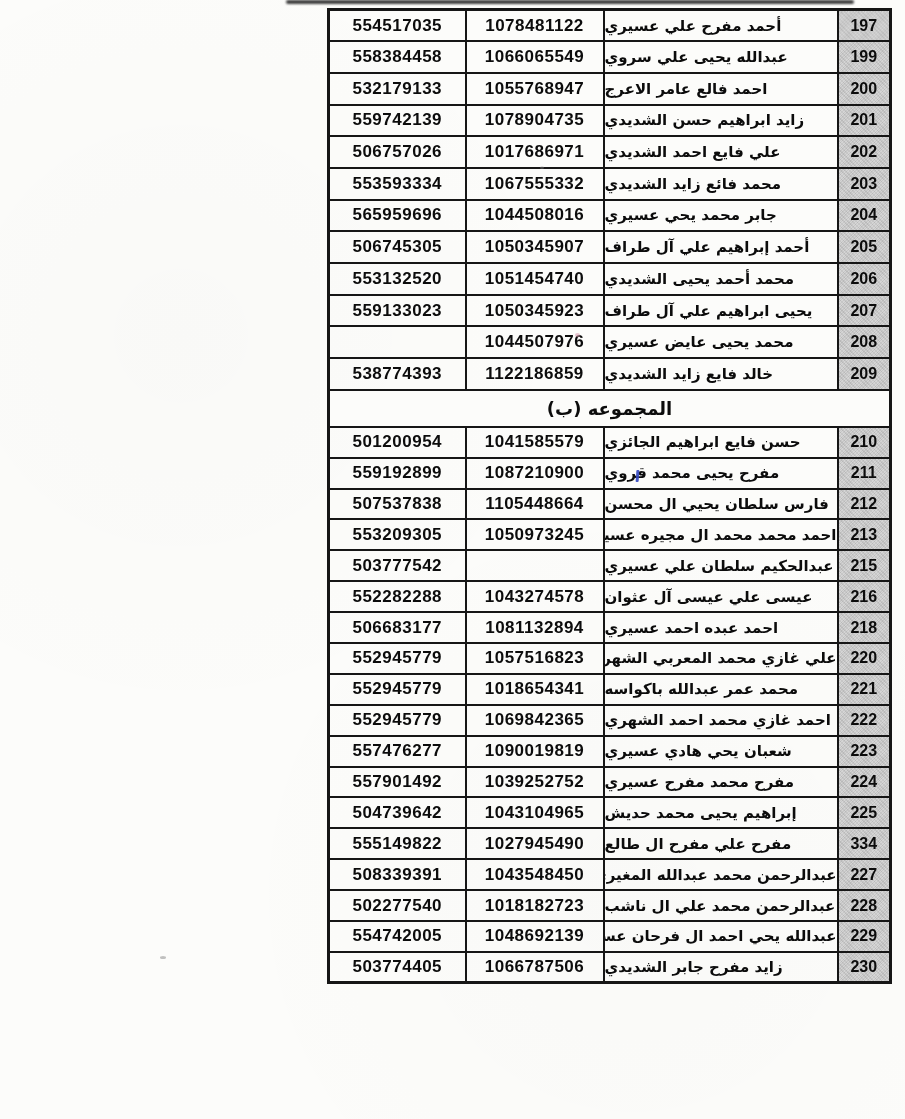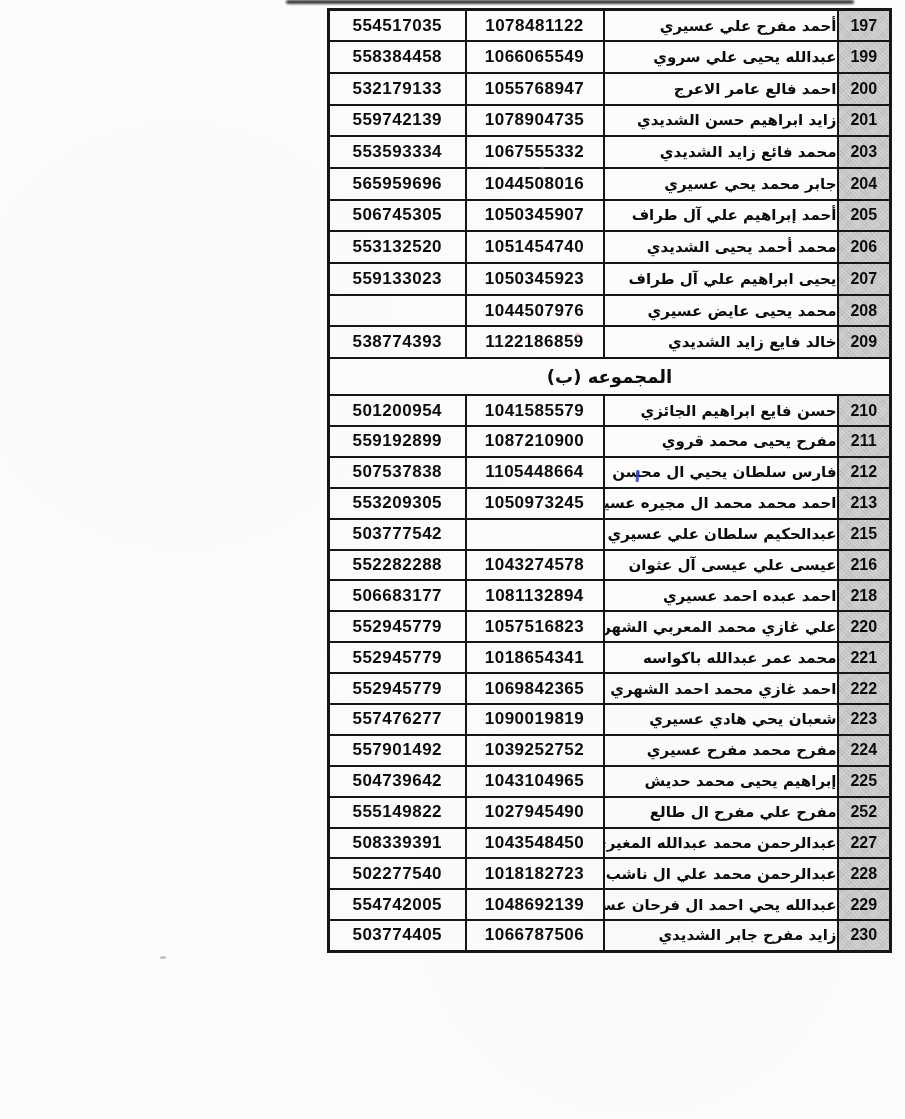--- a/index.html
+++ b/index.html
@@ -74,21 +74,21 @@
   tbody.sec-b td { height: 30.9px; }
   td.phone-cell, td.id-cell {
     font-family: "Liberation Sans", sans-serif;
     font-weight: 700;
     font-size: 17px;
     text-align: center;
     letter-spacing: 0.5px;
   }
   td.name-cell {
     direction: rtl;
-    text-align: right;
+    text-align: left;
     padding-right: 4px;
     font-weight: 700;
     font-size: 15px;
   }
   td.index-cell {
     font-family: "Liberation Sans", sans-serif;
     font-weight: 700;
     font-size: 16px;
     text-align: center;
     background-color: #c7c7c7;
@@ -139,20 +139,26 @@
     <td class="name-cell">احمد فالع عامر الاعرج</td>
     <td class="index-cell">200</td>
   </tr>
         <tr>
     <td class="phone-cell">559742139</td>
     <td class="id-cell">1078904735</td>
     <td class="name-cell">زايد ابراهيم حسن الشديدي</td>
     <td class="index-cell">201</td>
   </tr>
         <tr>
+    <td class="phone-cell">506757026</td>
+    <td class="id-cell">1017686971</td>
+    <td class="name-cell">علي فايع احمد الشديدي</td>
+    <td class="index-cell">202</td>
+  </tr>
+        <tr>
     <td class="phone-cell">553593334</td>
     <td class="id-cell">1067555332</td>
     <td class="name-cell">محمد فائع زايد الشديدي</td>
     <td class="index-cell">203</td>
   </tr>
         <tr>
     <td class="phone-cell">565959696</td>
     <td class="id-cell">1044508016</td>
     <td class="name-cell">جابر محمد يحي عسيري</td>
     <td class="index-cell">204</td>
@@ -269,21 +275,21 @@
         <tr>
     <td class="phone-cell">504739642</td>
     <td class="id-cell">1043104965</td>
     <td class="name-cell">إبراهيم يحيى محمد حديش</td>
     <td class="index-cell">225</td>
   </tr>
         <tr>
     <td class="phone-cell">555149822</td>
     <td class="id-cell">1027945490</td>
     <td class="name-cell">مفرح علي مفرح ال طالع</td>
-    <td class="index-cell">252</td>
+    <td class="index-cell">334</td>
   </tr>
         <tr>
     <td class="phone-cell">508339391</td>
     <td class="id-cell">1043548450</td>
     <td class="name-cell">عبدالرحمن محمد عبدالله المغيري عسير</td>
     <td class="index-cell">227</td>
   </tr>
         <tr>
     <td class="phone-cell">502277540</td>
     <td class="id-cell">1018182723</td>

